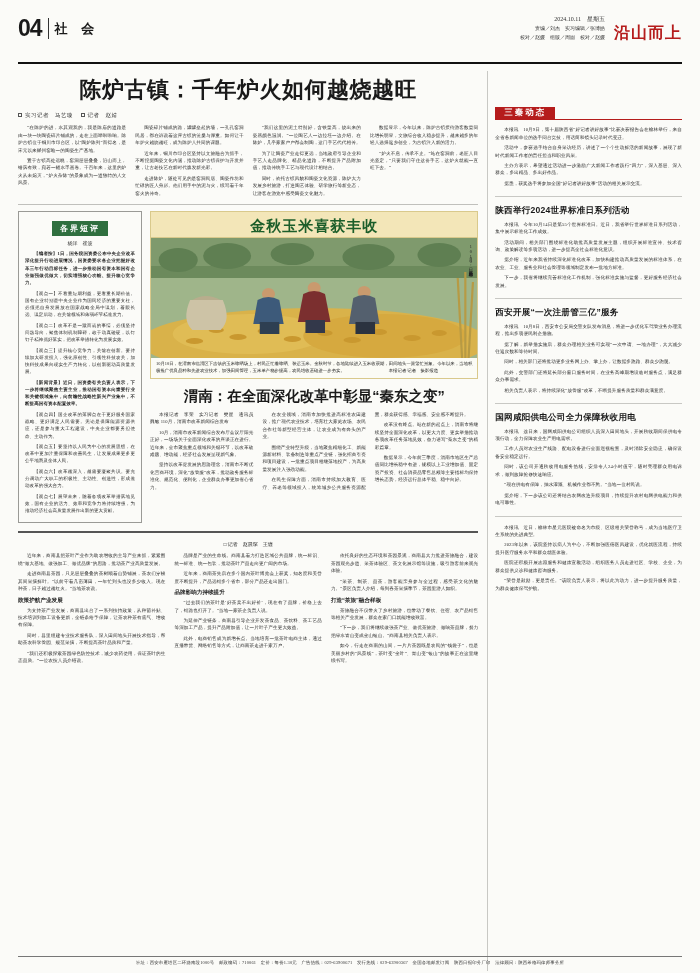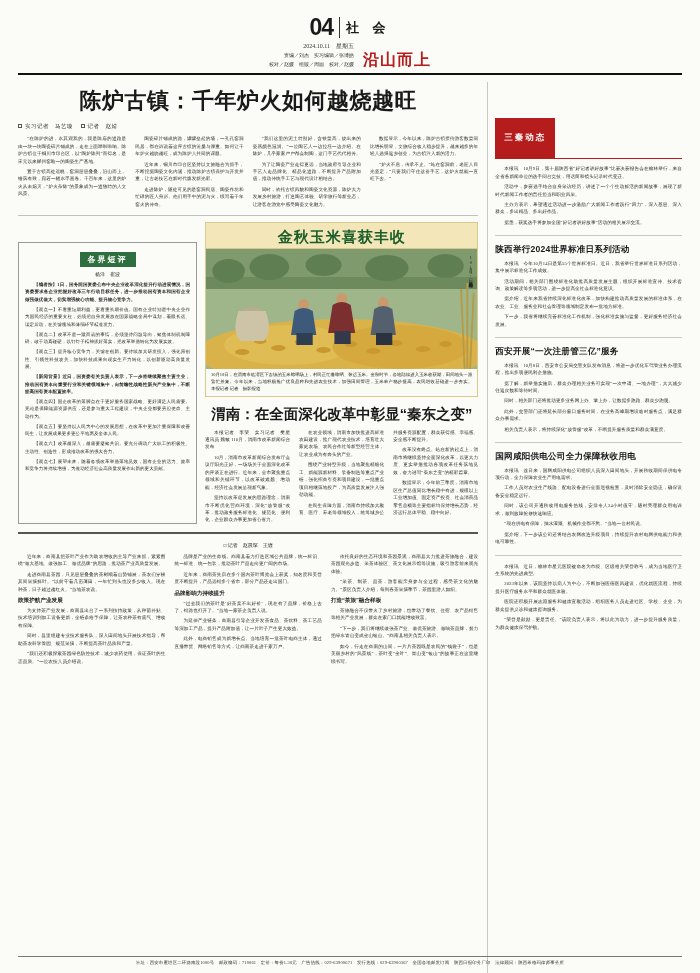--- a/index.html
+++ b/index.html
@@ -12,24 +12,23 @@
   }
   .page {
     position:relative;
     width:700px; height:973px;
     background:#fbfbf8;
     padding:14px 18px 0 18px;
   }
 
   
   .masthead {
-    display:flex; align-items:center; justify-content:space-between;
+    display:flex; align-items:flex-end; justify-content:space-between;
     border-bottom:2.5px solid #111;
-    padding-bottom:4px;
-    flex-direction:column;
+    padding-bottom:20px;
   }
   .mh-left { display:flex; align-items:center; gap:6px; }
   .mh-pageno {
     font-family:"Liberation Sans", sans-serif;
     font-size:23px; font-weight:bold; letter-spacing:-1px;
   }
   .mh-bar { width:1px; height:21px; background:#333; }
   .mh-section {
     font-size:13px; font-weight:bold; letter-spacing:5px;
     font-family:"Liberation Sans", sans-serif;
@@ -73,21 +72,21 @@
     text-indent:9px;
     letter-spacing:.1px;
   }
 
   
   .redtab {
     display:inline-block;
     background:#b51c1c; color:#fff;
     font-family:"Liberation Sans", sans-serif;
     font-size:8.5px; font-weight:bold;
-    padding:14px 9px; letter-spacing:2px;margin-top:36px;
+    padding:0 9px; letter-spacing:2px;margin-top:36px;
   }
   .redtab-row { border-bottom:1.6px solid #b51c1c; margin-bottom:6px; }
 
   
   .boxcol { border:1px solid #9a9a96; padding:5px 6px; }
   .boxcol-title {
     text-align:center; margin-bottom:4px;
   }
   .boxcol-title .lbl {
     display:inline-block; background:#2f6f3f; color:#fff;
@@ -200,21 +199,21 @@
         <p>为了让陶瓷产业走得更远，当地政府引导企业和手艺人走品牌化、精品化道路，不断提升产品附加值，推动传统手工艺与现代设计相结合。</p>
         <p>同时，依托古镇风貌和陶瓷文化资源，陈炉大力发展乡村旅游，打造陶艺体验、研学旅行等新业态，让游客在游览中感受陶瓷文化魅力。</p>
         <p>数据显示，今年以来，陈炉古镇接待游客数量同比增长明显，文旅综合收入稳步提升，越来越多的年轻人选择返乡创业，为古镇注入新的活力。</p>
         <p>“炉火不息，传承不止。”站在窑洞前，老匠人目光坚定，“只要我们守住这份手艺，这炉火就能一直旺下去。”</p>
       </div>
 
       <div class="rule-thin"></div>
 
       <div style="display:flex; gap:8px;">
 
-        <div class="boxcol" style="width:179px;margin-top:20px;">
+        <div class="boxcol" style="width:124px;">
           <div class="boxcol-title">
             <span class="lbl">各界短评</span>
           </div>
           <div class="boxcol-sub">杨洋　崔波</div>
           <div class="fake">
             <p class="lead-bold">【编者按】1日，国务院国资委公布中央企业改革深化提升行动进展情况，国资委要求各企业把握好改革三年行动目标任务，进一步推动国有资本和国有企业做强做优做大，切实增强核心功能、提升核心竞争力。</p>
             <p>【观点一】不看重短期利益，更看重长期价值。国有企业特别是中央企业作为国民经济的重要支柱，必须把自身发展放在国家战略全局中谋划，着眼长远、谋定后动，在关键领域和薄弱环节精准发力。</p>
             <p>【观点二】改革不是一蹴而就的事情，必须坚持问题导向，聚焦体制机制障碍，敢于动真碰硬，以钉钉子精神抓好落实，把改革举措转化为发展实效。</p>
             <p>【观点三】提升核心竞争力，关键在创新。要持续加大研发投入，强化原创性、引领性科技攻关，加快科技成果向现实生产力转化，以创新驱动高质量发展。</p>
             <p class="lead-bold">【新闻背景】近日，国资委有关负责人表示，下一步将继续聚焦主责主业，推动国有资本向重要行业和关键领域集中，向前瞻性战略性新兴产业集中，不断提高国有资本配置效率。</p>

